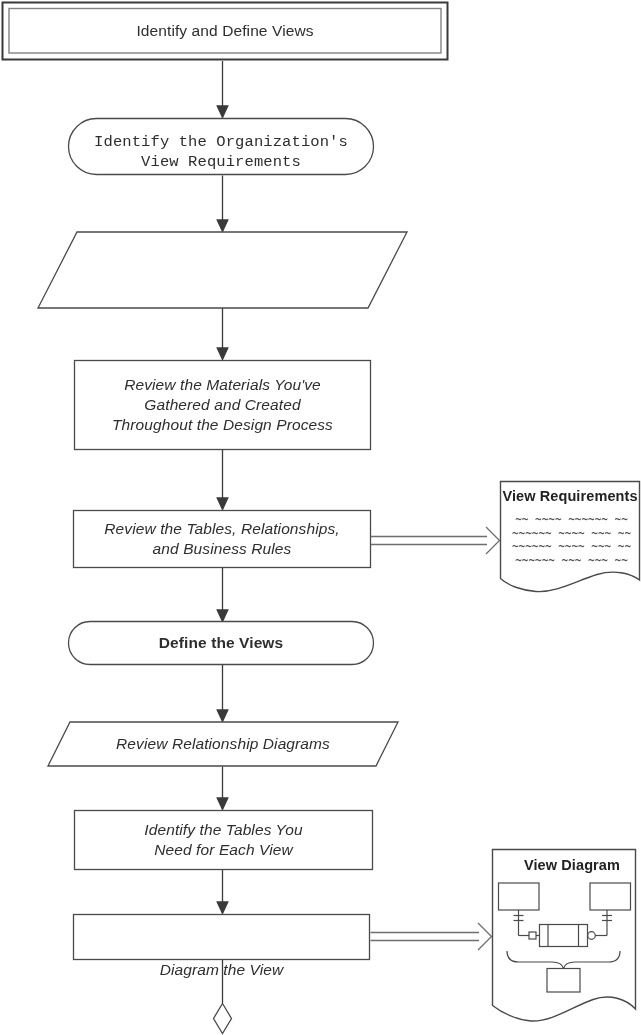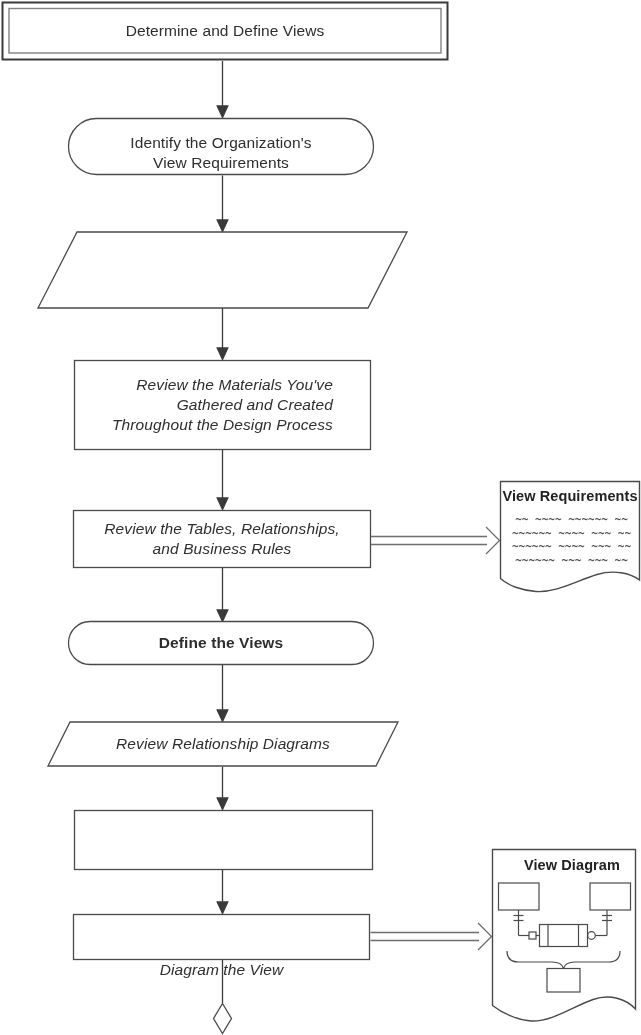--- a/index.html
+++ b/index.html
@@ -117,37 +117,39 @@
       <g>
         <rect x="539.5" y="924.5" width="48" height="22"></rect>
         <line x1="548" y1="924.5" x2="548" y2="946.5"></line>
         <line x1="578.5" y1="924.5" x2="578.5" y2="946.5"></line>
       </g>
       <path d="M507,951 C507,958.5 511,962 518.5,962 L552,962 C559,962 562.5,964.5 563.5,968.5 C564.5,964.5 568,962 575,962 L608.5,962 C616,962 620,958.5 620,951"></path>
       <rect x="547" y="968.5" width="33" height="23.5"></rect>
     </g>
   </svg>
 
-  <div class="label" style="left:2px;top:2px;width:446px;height:58px;">Determine and Define Views</div>
+  <div class="label" style="left:2px;top:2px;width:446px;height:58px;">Identify and Define Views</div>
 
-  <div class="label" style="left:68px;top:118px;width:306px;height:69px;">Identify the Organization's
+  <div class="label" style="left:68px;top:118px;width:306px;height:69px;font-family:Liberation Mono, monospace;">Identify the Organization's
 View Requirements</div>
 
 
-  <div class="label italic" style="left:74px;top:360px;width:297px;height:90px;text-align:right;">Review the Materials You've
+  <div class="label italic" style="left:74px;top:360px;width:297px;height:90px;">Review the Materials You've
 Gathered and Created
 Throughout the Design Process</div>
 
   <div class="label italic" style="left:73px;top:510px;width:298px;height:58px;border-radius:19px;">Review the Tables, Relationships,
 and Business Rules</div>
 
   <div class="label" style="left:68px;top:621px;width:306px;height:44px;font-weight:bold;">Define the Views</div>
 
   <div class="label" style="left:48px;top:722px;width:350px;height:44px;font-style:italic;">Review Relationship Diagrams</div>
 
+  <div class="label italic" style="left:74px;top:810px;width:299px;height:60px;">Identify the Tables You
+Need for Each View</div>
 
   <div class="label italic" style="left:73px;top:914px;width:297px;height:46px;margin-top:33px;">Diagram the View</div>
 
   <div class="doc-title" style="left:500px;top:489px;width:140px;">View Requirements</div>
 
   <div class="squiggle" style="top:513px;">~~ ~~~~ ~~~~~~ ~~</div>
   <div class="squiggle" style="top:527px;">~~~~~~ ~~~~ ~~~ ~~</div>
   <div class="squiggle" style="top:540px;">~~~~~~ ~~~~ ~~~ ~~</div>
   <div class="squiggle" style="top:554px;">~~~~~~ ~~~ ~~~ ~~</div>
 

